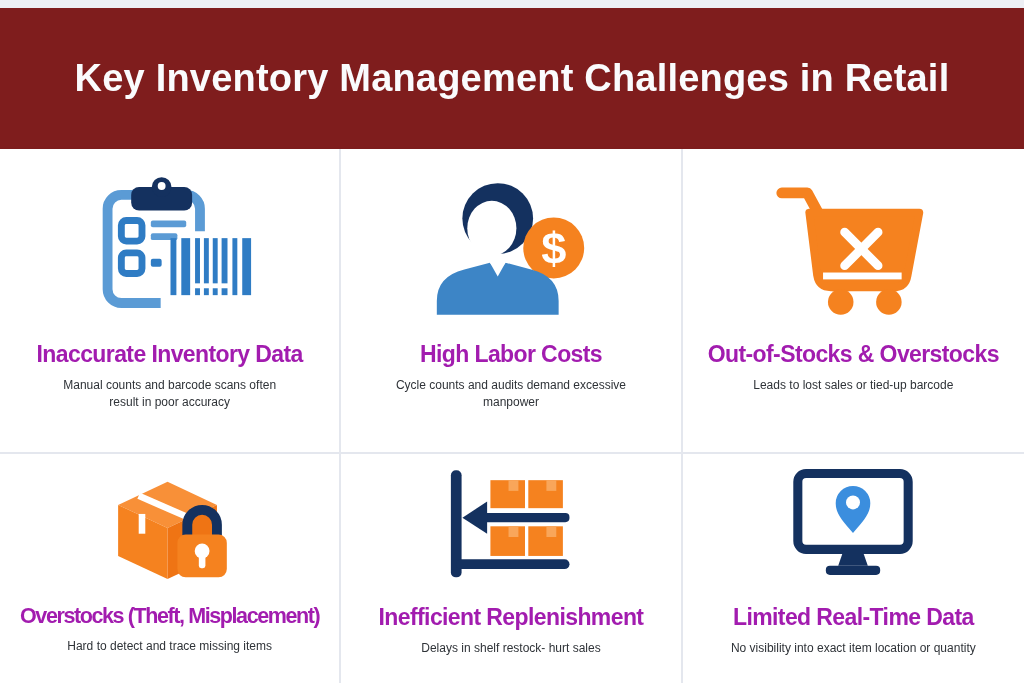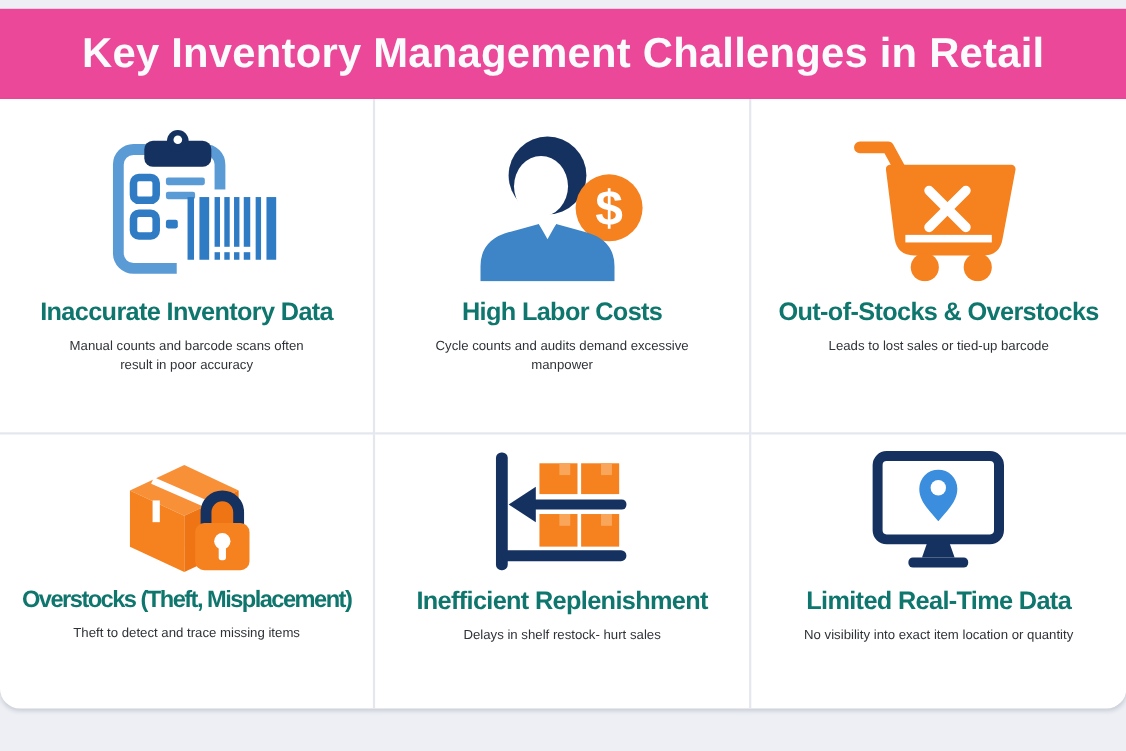--- a/index.html
+++ b/index.html
@@ -4,22 +4,22 @@
 <style>
   * { margin: 0; padding: 0; box-sizing: border-box; }
   html, body { width: 1024px; height: 683px; overflow: hidden; }
   body {
     font-family: "Liberation Sans", sans-serif;
     background: #edeff4;
     padding-top: 8px;
   }
   .banner {
     width: 1024px;
-    height: 82px;
-    background: #ec4899;
+    height: 141px;
+    background: #7f1d1d;
     display: flex;
     align-items: center;
     justify-content: center;
   }
   .banner h1 {
     color: #fafbfd;
     font-size: 38px;
     font-weight: 700;
     letter-spacing: 0.2px;
     white-space: nowrap;
@@ -50,26 +50,26 @@
   .row1 .icon-wrap { height: 150px; margin-top: 22px; }
   .row2 .icon-wrap { height: 122px; margin-top: 8px; }
   .icon-wrap {
     display: flex;
     align-items: center;
     justify-content: center;
   }
   .row1 .icon-wrap svg { height: 138px; }
   .row2 .icon-wrap svg { height: 116px; }
   .card-title {
-    color: #0f766e;
+    color: #a21caf;
     font-size: 23px;
     font-weight: 700;
     letter-spacing: -0.6px;
     white-space: nowrap;
-    margin-top: 8px;
+    margin-top: 20px;
   }
   .card:nth-child(4) .card-title { font-size: 21.5px; letter-spacing: -1.4px; }
   .card-desc {
     color: #2f3338;
     font-size: 12px;
     line-height: 1.38;
     margin-top: 9px;
     max-width: 235px;
   }
   .card:nth-child(4) .card-desc,
@@ -156,21 +156,21 @@
         <polygon points="142,48 82,76 82,138 142,110" fill="#ef7414"></polygon>
         <line x1="47" y1="37" x2="109" y2="64" stroke="#ffffff" stroke-width="8"></line>
         <rect x="47" y="59" width="8" height="24" fill="#ffffff"></rect>
         <path d="M106,88 v-16 a18,18 0 0 1 36,0 v16" fill="none" stroke="#14315f" stroke-width="12"></path>
         <rect x="94" y="84" width="60" height="52" rx="10" fill="#f5821f"></rect>
         <circle cx="124" cy="104" r="9" fill="#ffffff"></circle>
         <rect x="120" y="108" width="8" height="17" rx="3" fill="#ffffff"></rect>
       </svg>
     </div>
     <h2 class="card-title">Overstocks (Theft, Misplacement)</h2>
-    <p class="card-desc">Theft to detect and trace missing items</p>
+    <p class="card-desc">Hard to detect and trace missing items</p>
   </section>
 
   <section class="card row2">
     <div class="icon-wrap">
       <svg viewBox="0 0 170 140" width="140">
         <rect x="12" y="6" width="13" height="130" rx="6" fill="#14315f"></rect>
         <rect x="18" y="114" width="138" height="12" rx="6" fill="#14315f"></rect>
         <rect x="60" y="18" width="42" height="34" fill="#f5821f"></rect>
         <rect x="82" y="18" width="12" height="13" fill="#f9a65a"></rect>
         <rect x="106" y="18" width="42" height="34" fill="#f5821f"></rect>

